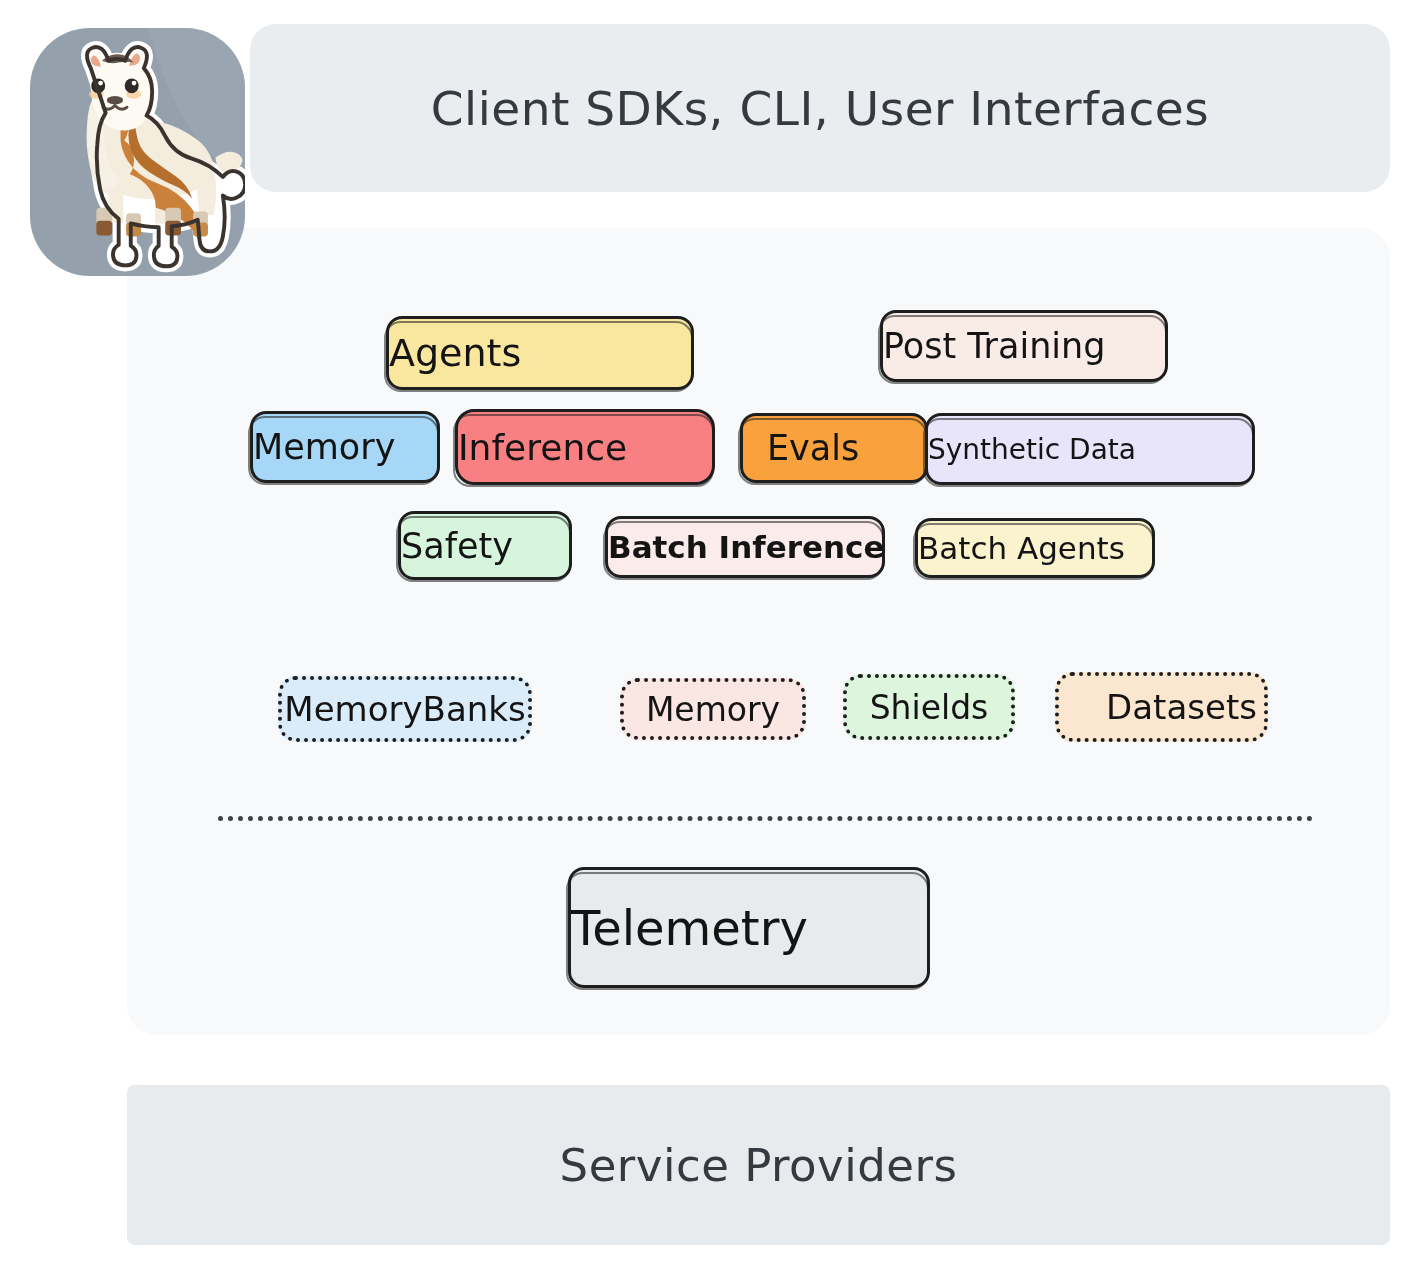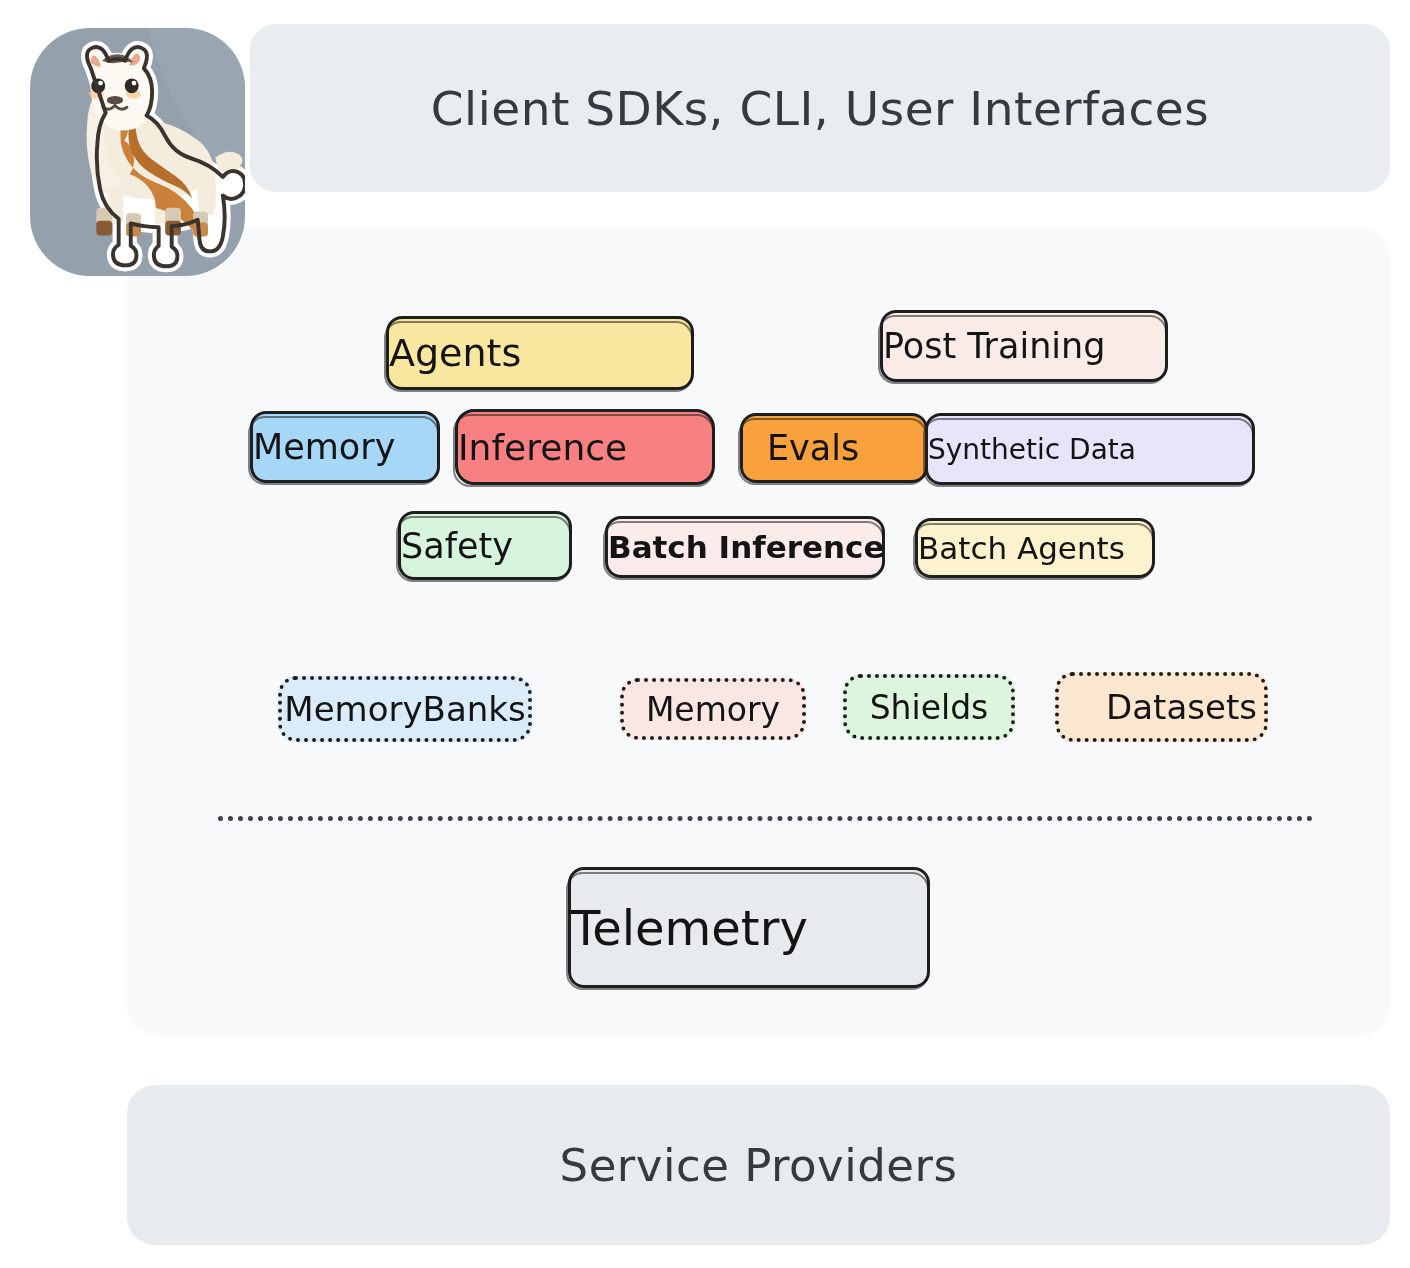--- a/index.html
+++ b/index.html
@@ -111,21 +111,21 @@
   }
 
   
   .bottom-bar {
     position: absolute;
     left: 127px;
     top: 1085px;
     width: 1263px;
     height: 160px;
     background: #e7ebee;
-    border-radius: 28px;
+    border-radius: 8px;
     display: flex;
     align-items: center;
     justify-content: center;
   }
   .bottom-bar-title {
     font-size: 45px;
     color: #343a40;
     letter-spacing: 0.5px;
   }
 </style>

